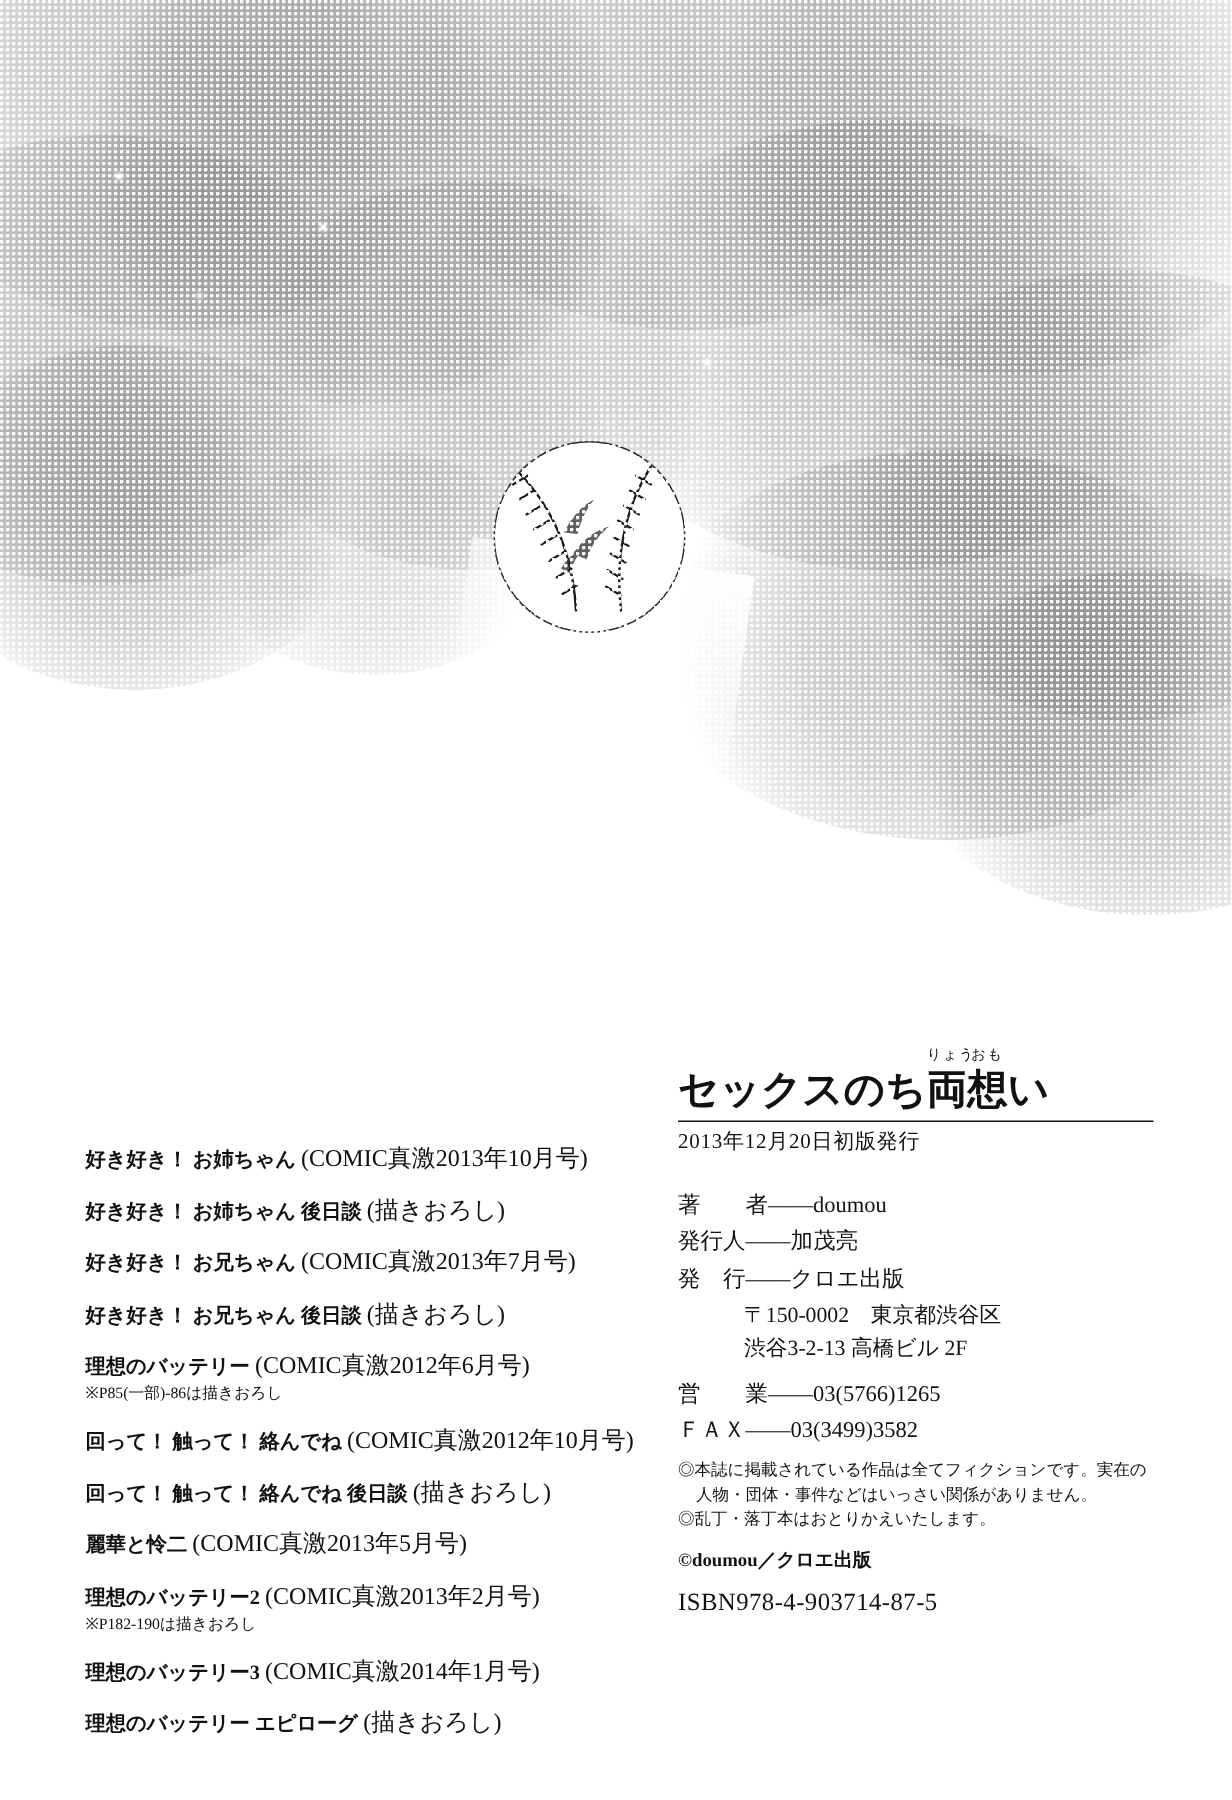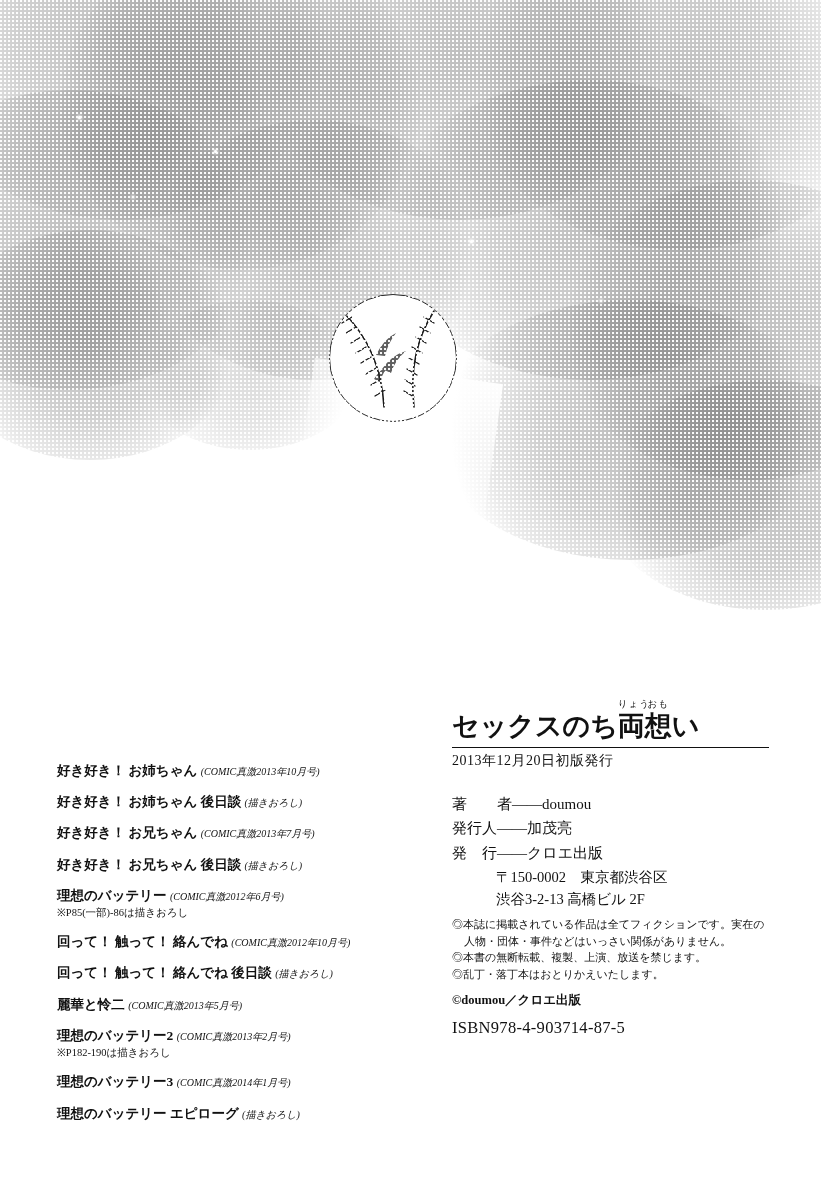--- a/index.html
+++ b/index.html
@@ -84,21 +84,21 @@
     letter-spacing: 3px;
     margin-bottom: 13px;
   }
   .credit-item {
     font-size: 13.5px;
     line-height: 1.35;
     margin-bottom: 13px;
     white-space: nowrap;
   }
   .credit-item .main { font-weight: bold; }
-  .credit-item .src { font-weight: normal; font-size: 10px; font-style: italic; }
+  .credit-item .src { font-weight: normal; font-size: 16px; }
   .credit-note {
     display: block;
     font-size: 10.5px;
     font-weight: normal;
     margin-top: 1px;
   }
 
   .colophon-right {
     position: absolute;
     left: 452px;
@@ -294,25 +294,32 @@
       <div class="row">
         <span class="lbl">発　行</span><span>——クロエ出版</span>
       </div>
     </div>
 
     <div class="addr">
       <div>〒150-0002　東京都渋谷区</div>
       <div>渋谷3-2-13 高橋ビル 2F</div>
     </div>
 
+    <div class="contact">
+      <div class="row">
+        <span class="lbl">営　　業</span><span>——03(5766)1265</span>
+      </div>
+      <div class="row">
+        <span class="lbl">ＦＡＸ</span><span>——03(3499)3582</span>
+      </div>
+    </div>
 
     <div class="disclaimers">
       <div>◎本誌に掲載されている作品は全てフィクションです。実在の</div>
       <span class="ind">人物・団体・事件などはいっさい関係がありません。</span>
-      <div>◎本書の無断転載、複製、上演、放送を禁じます。</div>
       <div>◎乱丁・落丁本はおとりかえいたします。</div>
     </div>
 
     <div class="copyright">©doumou／クロエ出版</div>
 
     <div class="isbn">ISBN978-4-903714-87-5</div>
   </div>
 
 </div>
 

